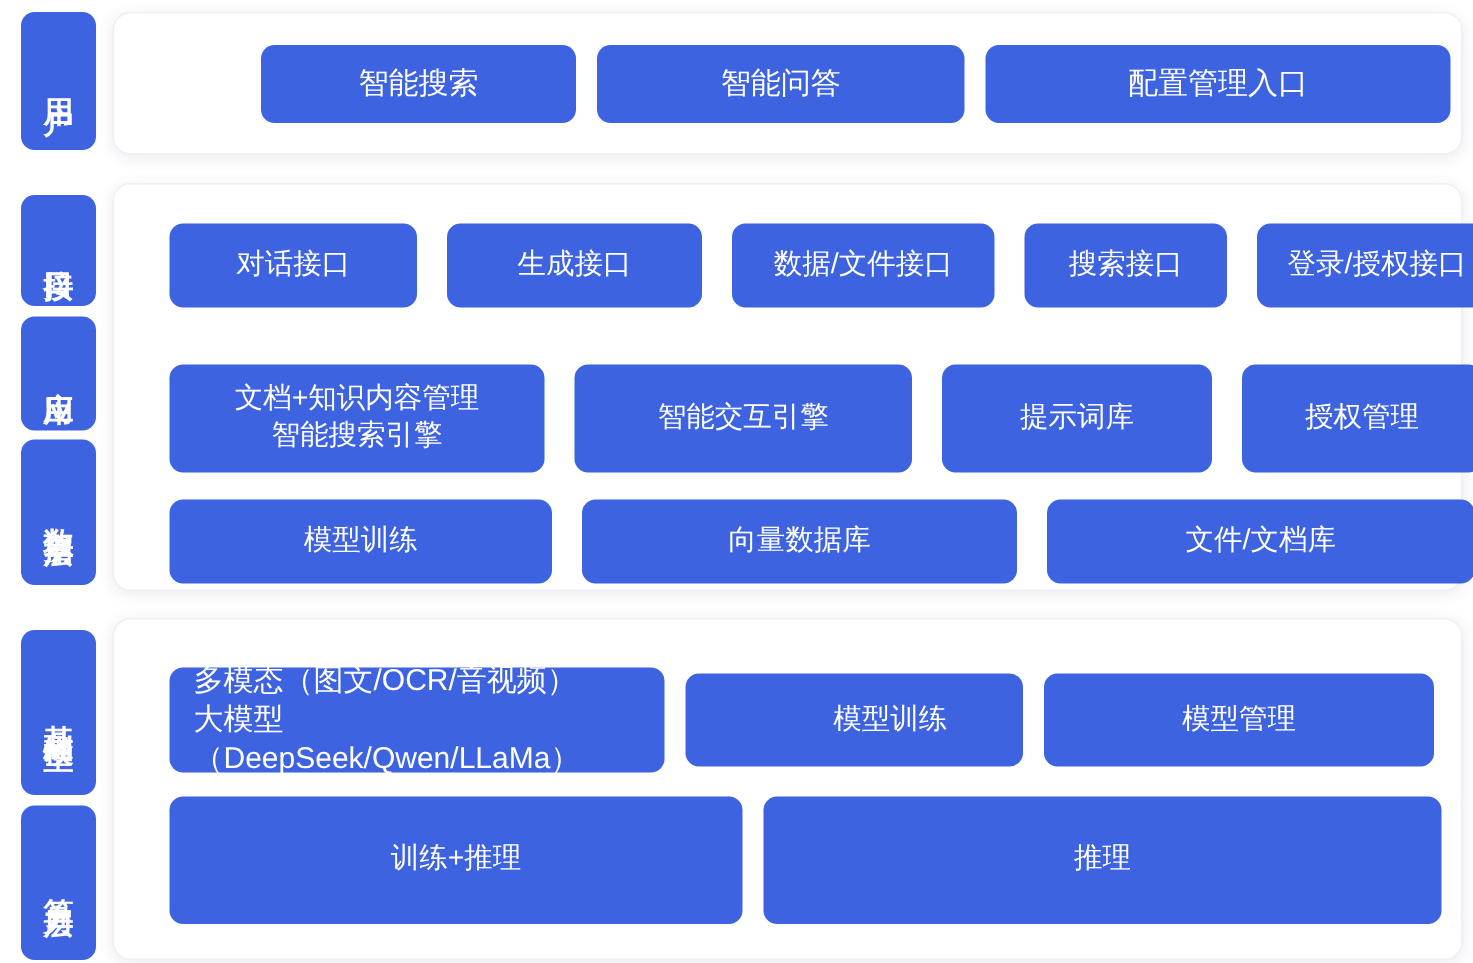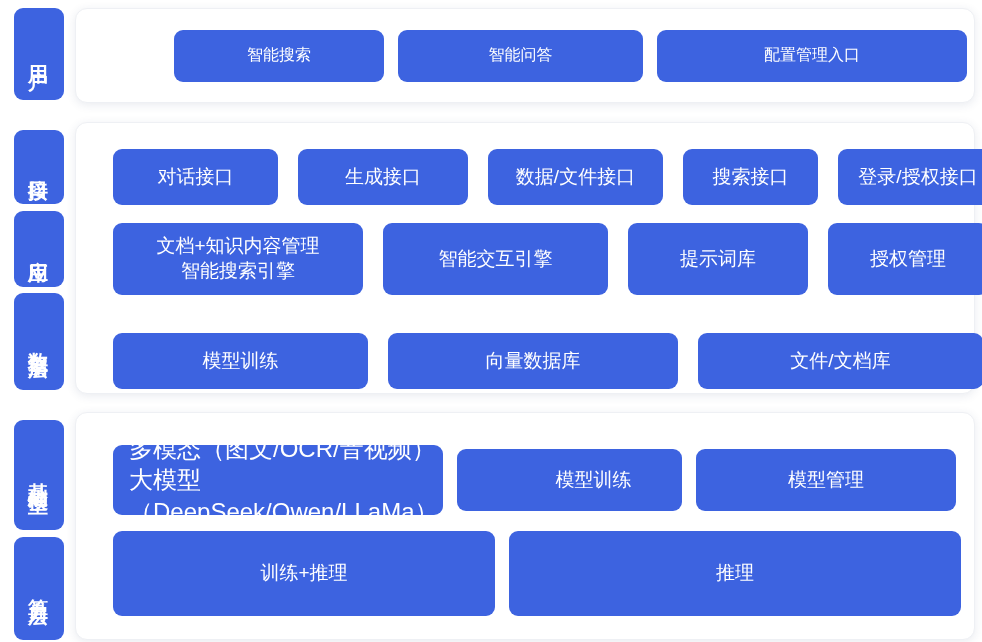--- a/index.html
+++ b/index.html
@@ -72,26 +72,26 @@
     display: flex;
     flex-direction: column;
     align-items: center;
     justify-content: center;
     font-size: 19px;
     line-height: 1.3;
     text-align: center;
     flex: 0 0 auto;
     box-sizing: border-box;
   }
-  .btn-top { height: 52px; font-size: 16px; }
+  .btn-top { height: 52px; font-size: 20px; }
   .btn-llm {
     align-items: flex-start;
     text-align: left;
     padding-left: 16px;
-    font-size: 24px;
+    font-size: 20px;
   }
 </style>
 </head>
 <body>
 
 <div class="stage">
 
   <div class="side-label" style="top:8px;height:92px;">用户</div>
   <div class="side-label" style="top:130px;height:74px;">接口</div>
   <div class="side-label" style="top:211px;height:76px;">应用</div>
@@ -106,21 +106,21 @@
   </div>
 
   <div class="card card-middle">
     <div class="row" style="height:56px;">
       <div class="btn" style="width:165px;height:56px;">对话接口</div>
       <div class="btn" style="width:170px;height:56px;">生成接口</div>
       <div class="btn" style="width:175px;height:56px;">数据/文件接口</div>
       <div class="btn" style="width:135px;height:56px;">搜索接口</div>
       <div class="btn" style="width:160px;height:56px;text-align:center;">登录/授权接口</div>
     </div>
-    <div class="row" style="height:92px;margin-top:18px;">
+    <div class="row" style="height:92px;margin-top:18px;align-items:flex-end;">
       <div class="btn" style="width:250px;height:72px;">
         <span>文档+知识内容管理</span>
         <span>智能搜索引擎</span>
       </div>
       <div class="btn" style="width:225px;height:72px;">智能交互引擎</div>
       <div class="btn" style="width:180px;height:72px;">提示词库</div>
       <div class="btn" style="width:160px;height:72px;">授权管理</div>
     </div>
     <div class="row" style="height:56px;margin-top:18px;">
       <div class="btn" style="width:255px;height:56px;">模型训练</div>

